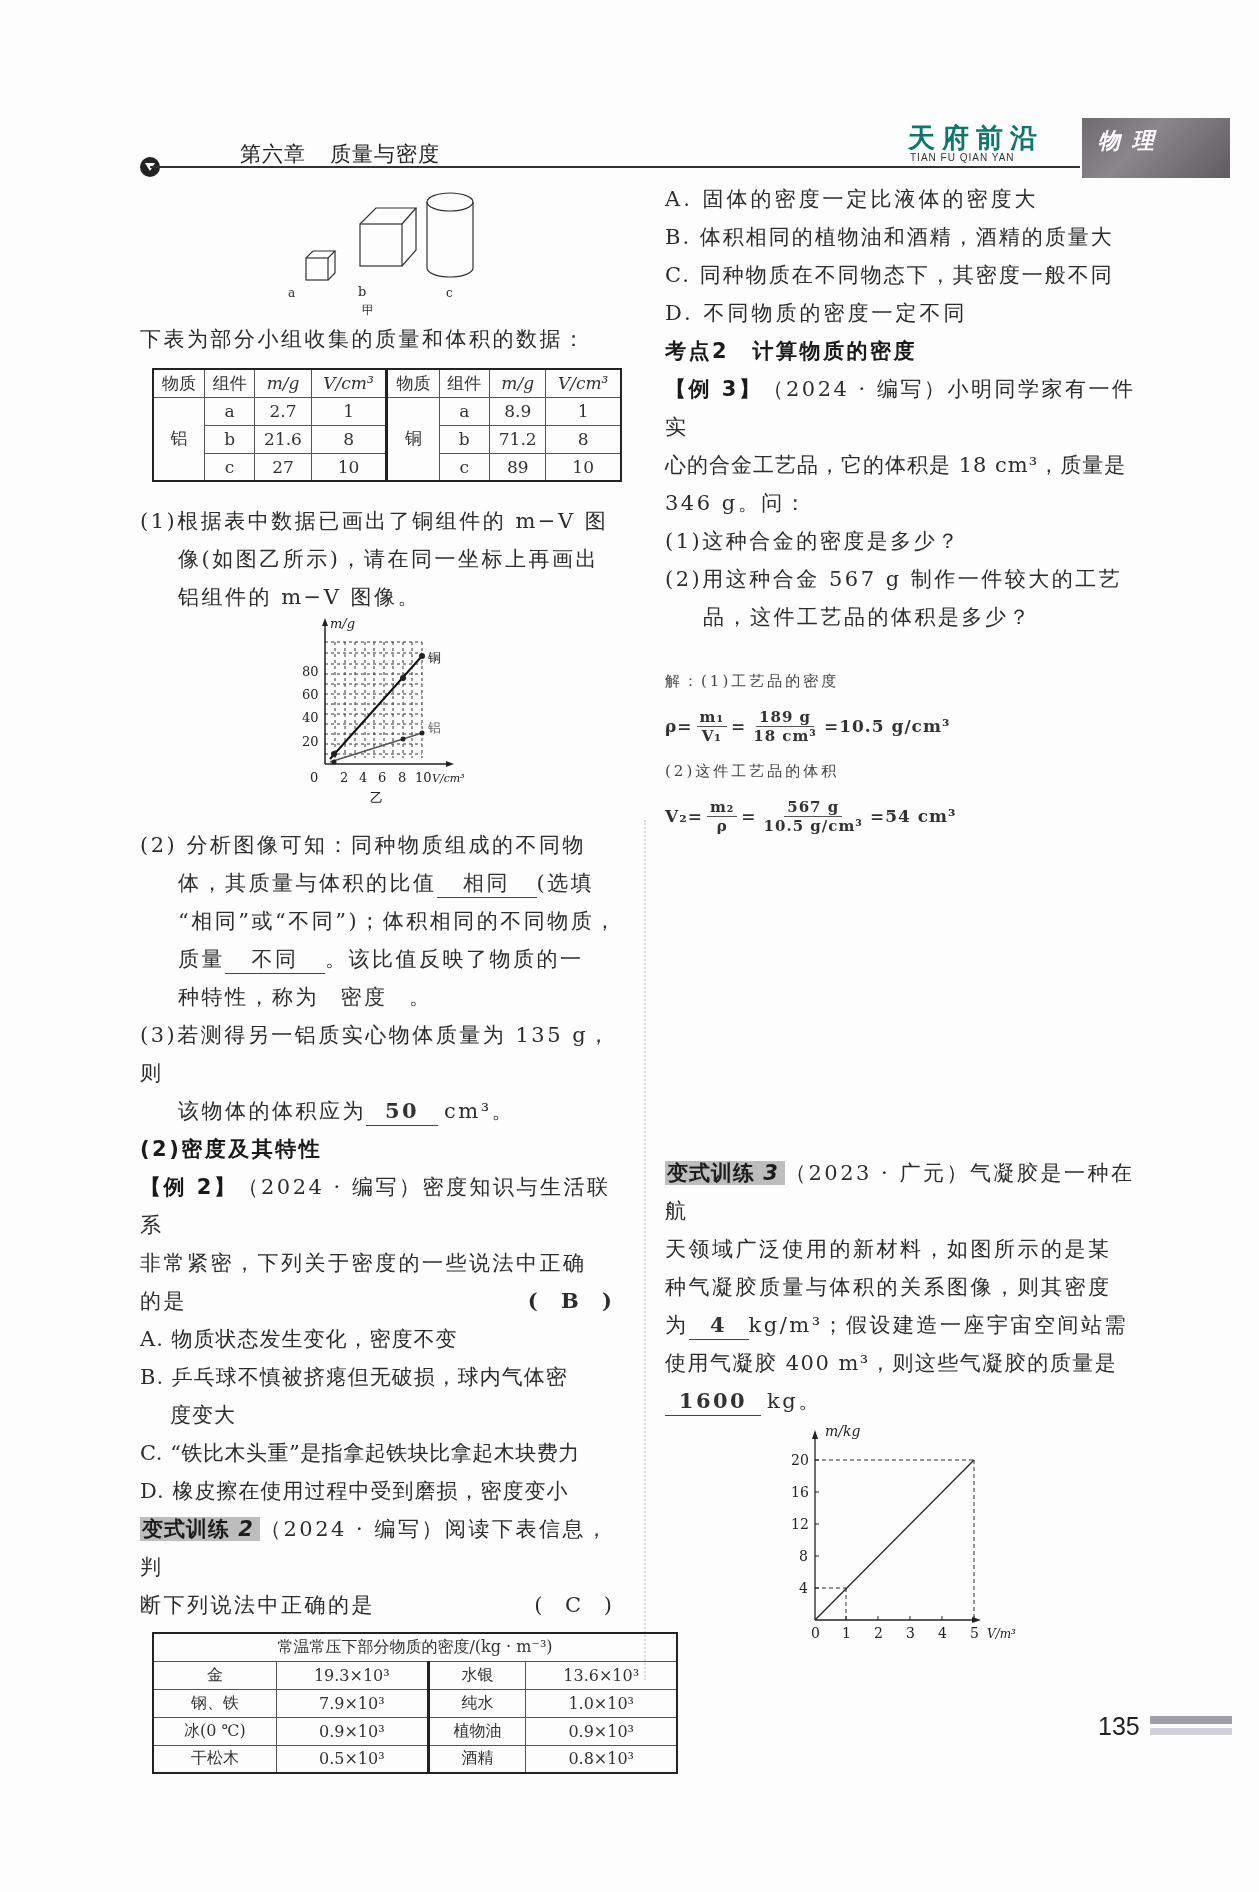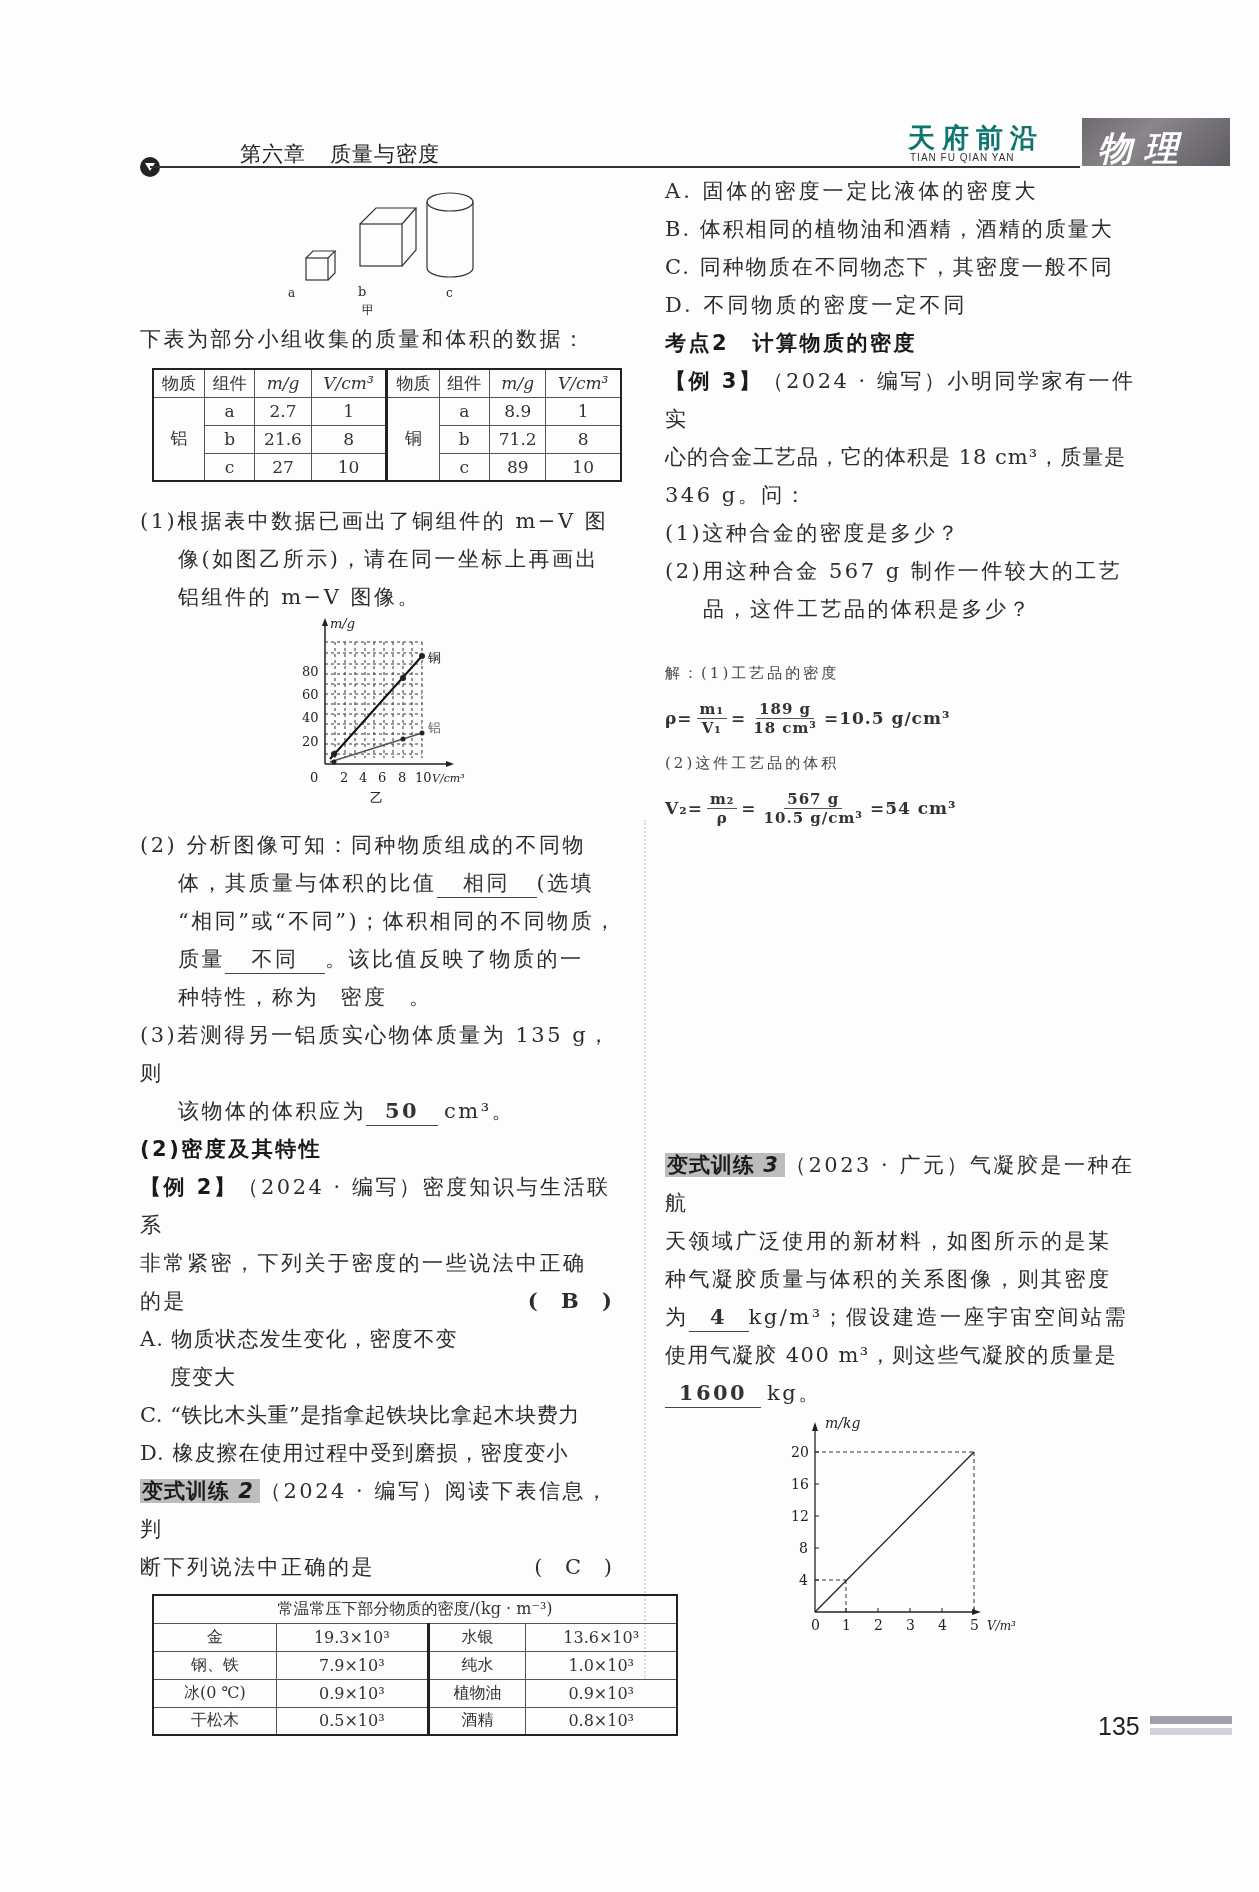--- a/index.html
+++ b/index.html
@@ -8,25 +8,25 @@
   .page { position: absolute; left: 0; top: 0; width: 1259px; height: 1892px; background: #fdfdfd; }
 
   
   .hdr-line { position: absolute; left: 150px; top: 166px; width: 930px; height: 2px; background: #333; }
   .hdr-marker { position: absolute; left: 140px; top: 157px; width: 20px; height: 20px; border-radius: 50%; background: #222; }
   .hdr-marker::after { content: ""; position: absolute; left: 5px; top: 6px; border-left: 5px solid transparent; border-right: 5px solid transparent; border-top: 8px solid #fff; }
   .hdr-chapter { position: absolute; left: 240px; top: 140px; font-size: 21px; font-family: "DejaVu Sans", sans-serif; color: #222; letter-spacing: 1px; }
   .hdr-chapter .title { margin-left: 24px; }
   .hdr-brand { position: absolute; left: 908px; top: 120px; font-family: "DejaVu Sans", sans-serif; font-weight: bold; font-size: 27px; letter-spacing: 7px; color: #0f766e; }
   .hdr-brand-en { position: absolute; left: 910px; top: 152px; font-family: "Liberation Sans", sans-serif; font-size: 10px; letter-spacing: 1px; color: #333; }
-  .hdr-subject { position: absolute; left: 1082px; top: 118px; width: 148px; height: 48px; background: linear-gradient(135deg,#6e6a70,#8a868c 40%,#5f5b62); color: #fff; font-family: Liberation Serif, serif; font-weight: bold; font-size: 34px; letter-spacing: 12px; padding: 8px 0 0 16px; font-style: italic; }
+  .hdr-subject { position: absolute; left: 1082px; top: 118px; width: 148px; height: 60px; background: linear-gradient(135deg,#6e6a70,#8a868c 40%,#5f5b62); color: #fff; font-family: Liberation Serif, serif; font-weight: bold; font-size: 22px; letter-spacing: 12px; padding: 8px 0 0 16px; font-style: italic; }
 
   
   .col-left { position: absolute; left: 140px; top: 180px; width: 480px; }
-  .col-right { position: absolute; left: 665px; top: 172px; width: 490px; }
+  .col-right { position: absolute; left: 665px; top: 180px; width: 490px; }
   .col-divider { position: absolute; left: 644px; top: 820px; width: 0; height: 860px; border-left: 2px dotted #d9d9d9; }
 
   .txt { font-size: 21px; line-height: 38px; letter-spacing: 2.5px; color: #2c2c2c; }
   .indent { padding-left: 38px; }
   .bold { font-family: "DejaVu Sans", sans-serif; font-weight: bold; color: #1a1a1a; }
   .blank { display: inline-block; border-bottom: 1.5px solid #444; text-align: center; color: #333; line-height: 28px; }
   .ansbold { font-weight: bold; }
   .bracket { float: right; letter-spacing: 8px; }
   .tag-train { background: #bdbdbd; font-family: "DejaVu Sans", sans-serif; font-weight: bold; color: #1c1c1c; padding: 0 6px 0 2px; letter-spacing: 1px; }
   .tag-train i { font-style: italic; }
@@ -237,20 +237,21 @@
       <div class="txt indent"><span>该物体的体积应为</span><span class="blank ansbold" style="width:72px">50</span><span style="margin-left:6px">cm³。</span></div>
     </div>
 
     <div class="txt bold">(2)密度及其特性</div>
 
     <div>
       <div class="txt"><span class="bold">【例 2】</span><span>（2024 · 编写）密度知识与生活联系</span></div>
       <div class="txt">非常紧密，下列关于密度的一些说法中正确</div>
       <div class="txt"><span>的是</span><span class="bracket ansbold">( B )</span></div>
       <div class="txt" style="letter-spacing:1px">A. 物质状态发生变化，密度不变</div>
+      <div class="txt" style="letter-spacing:1px">B. 乒乓球不慎被挤瘪但无破损，球内气体密</div>
       <div class="txt indent" style="letter-spacing:1px;padding-left:30px">度变大</div>
       <div class="txt" style="letter-spacing:0.5px">C. “铁比木头重”是指拿起铁块比拿起木块费力</div>
       <div class="txt" style="letter-spacing:1px">D. 橡皮擦在使用过程中受到磨损，密度变小</div>
     </div>
 
     <div>
       <div class="txt"><span class="tag-train"><span>变式训练</span> <i>2</i></span><span>（2024 · 编写）阅读下表信息，判</span></div>
       <div class="txt"><span>断下列说法中正确的是</span><span class="bracket">( C )</span></div>
     </div>
 

